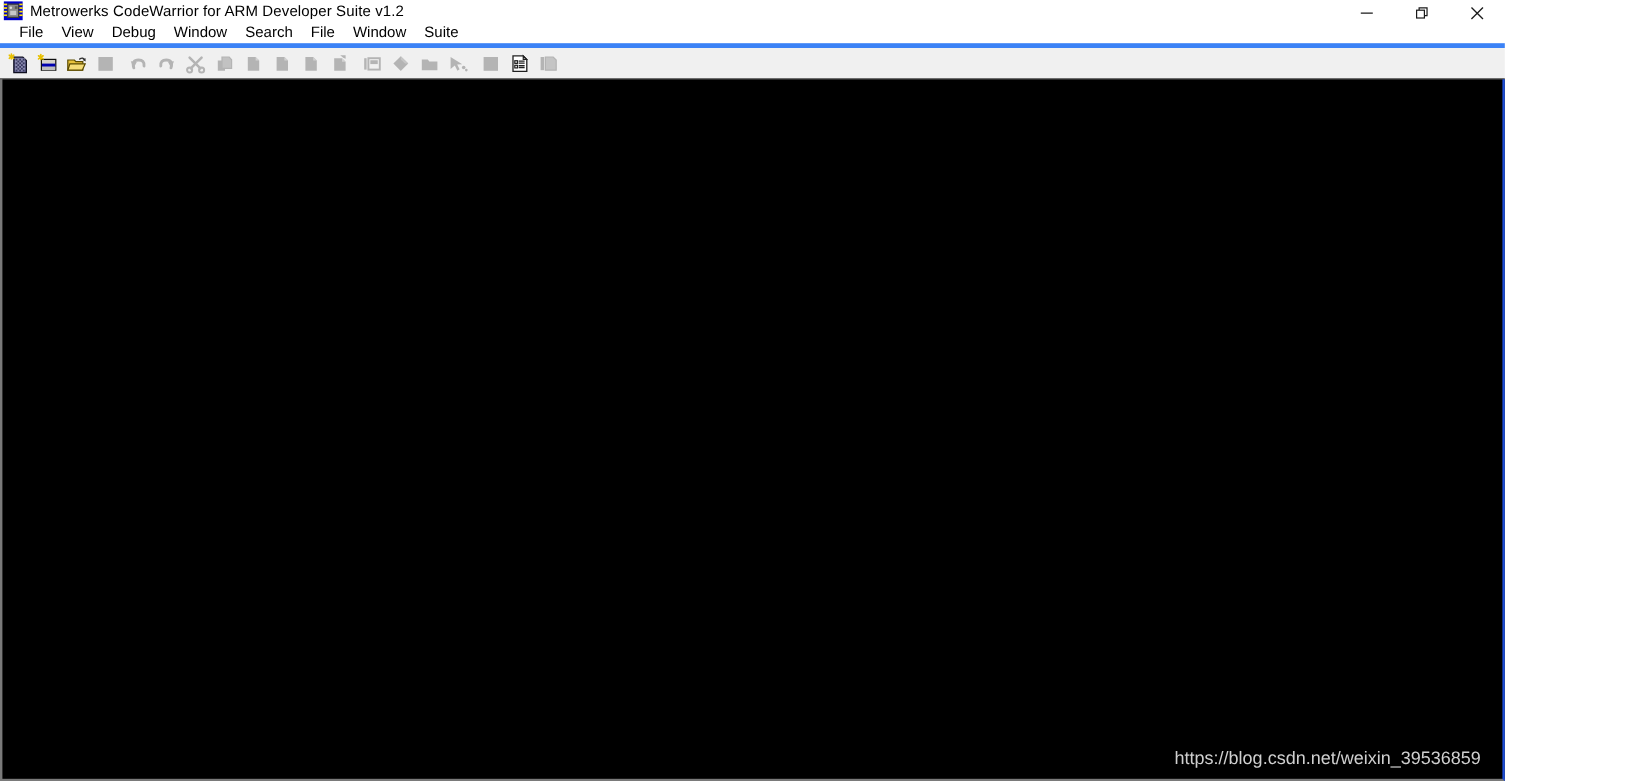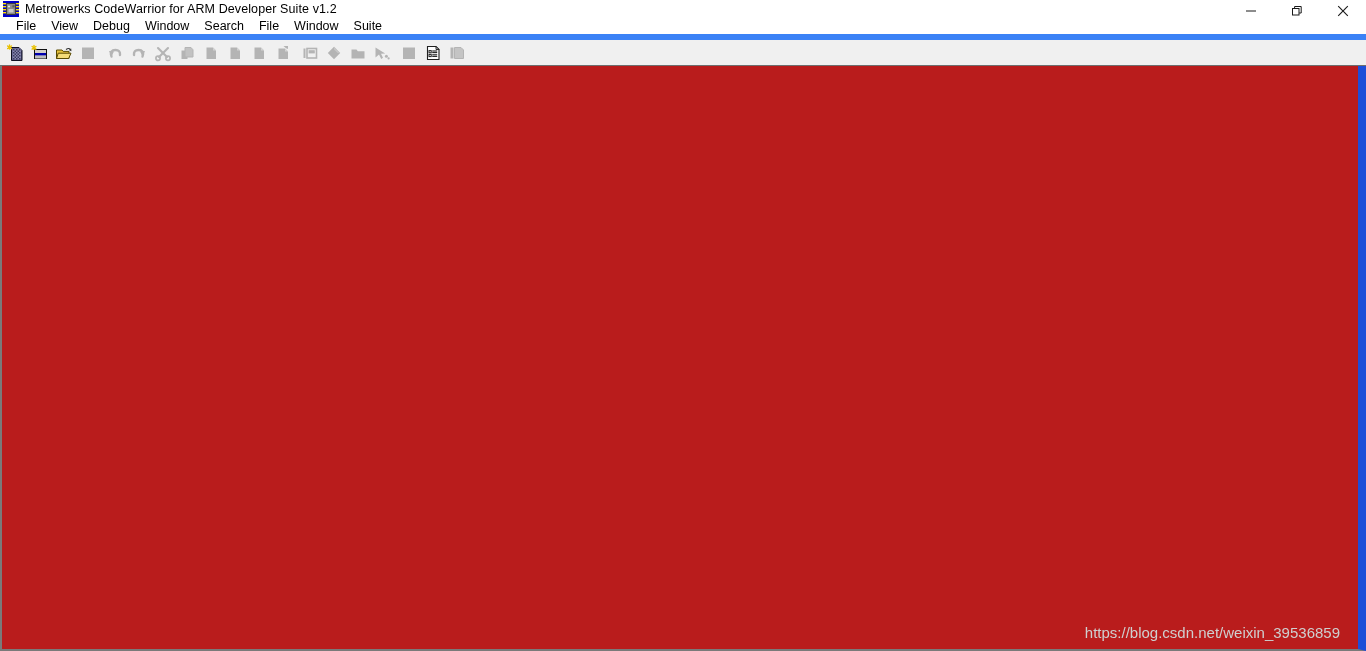--- a/index.html
+++ b/index.html
@@ -6,21 +6,21 @@
   * { box-sizing: border-box; }
   html, body {
     margin: 0; padding: 0;
     width: 1366px; height: 651px;
     overflow: hidden;
     background: #ffffff;
     font-family: "Liberation Sans", sans-serif;
   }
   #app {
     position: relative;
-    width: 1366px; height: 651px;
+    width: 1254px; height: 651px;
     background: #ffffff;
     display: flex;
     flex-direction: column;
   }
 
   
   .titlebar {
     height: 18px;
     min-height: 18px;
     background: #ffffff;
@@ -60,21 +60,21 @@
   .win-btn svg { display: block; }
 
   
   .menubar {
     height: 22px;
     min-height: 22px;
     background: #ffffff;
     display: flex;
     align-items: center;
     padding-left: 9px;
-    border-bottom: 6px solid #3b82f6;
+    border-bottom: 4px solid #3b82f6;
     user-select: none;
   }
   .menu-item {
     font-size: 12.5px;
     color: #000000;
     padding: 0 8px 0 7px;
     line-height: 21px;
     height: 21px;
     white-space: nowrap;
     cursor: default;
@@ -98,23 +98,23 @@
     justify-content: center;
     cursor: default;
     flex: 0 0 auto;
   }
   .tb-btn svg { display: block; }
   .tb-gap { width: 3px; flex: 0 0 auto; }
 
   
   .client {
     flex: 1 1 auto;
-    background: #b91c1c;
+    background: #000000;
     border-left: 2px solid #7a7a7a;
-    border-right: 8px solid #1d4ed8;
+    border-right: 2px solid #1d4ed8;
     border-bottom: 2px solid #7a7a7a;
     position: relative;
   }
   .watermark {
     position: absolute;
     right: 18px;
     bottom: 8px;
     font-size: 15px;
     color: #cfcfcf;
     white-space: nowrap;

